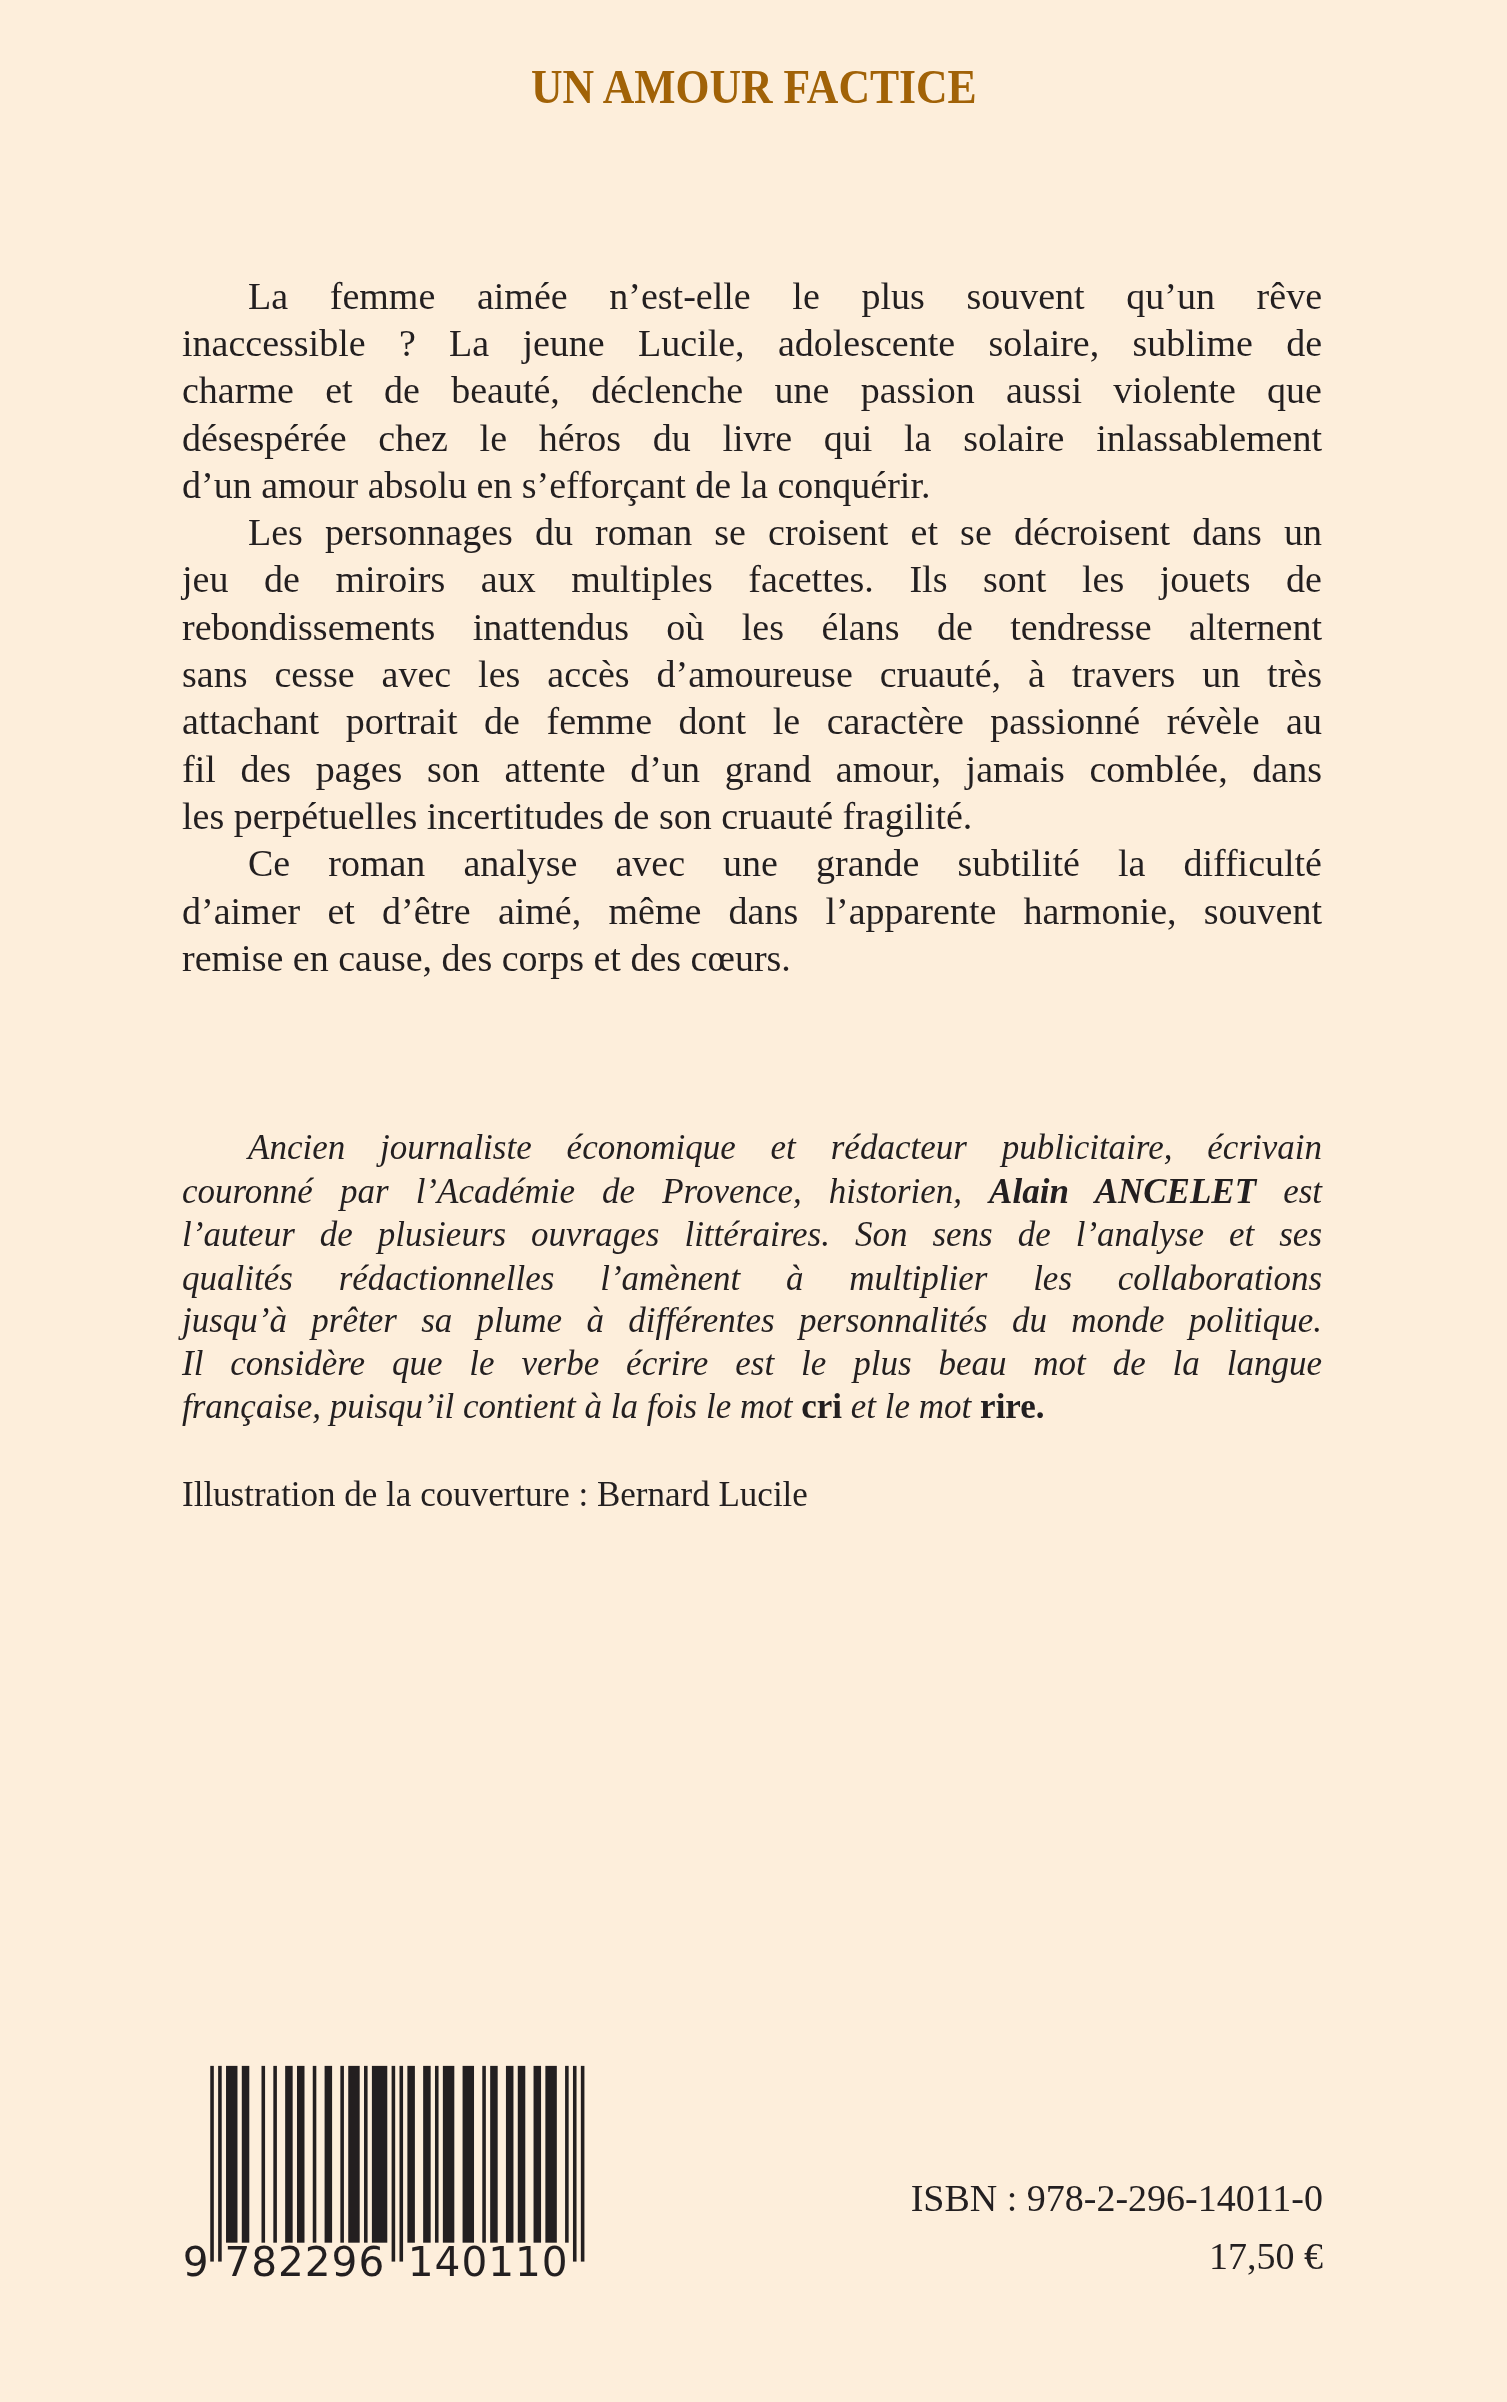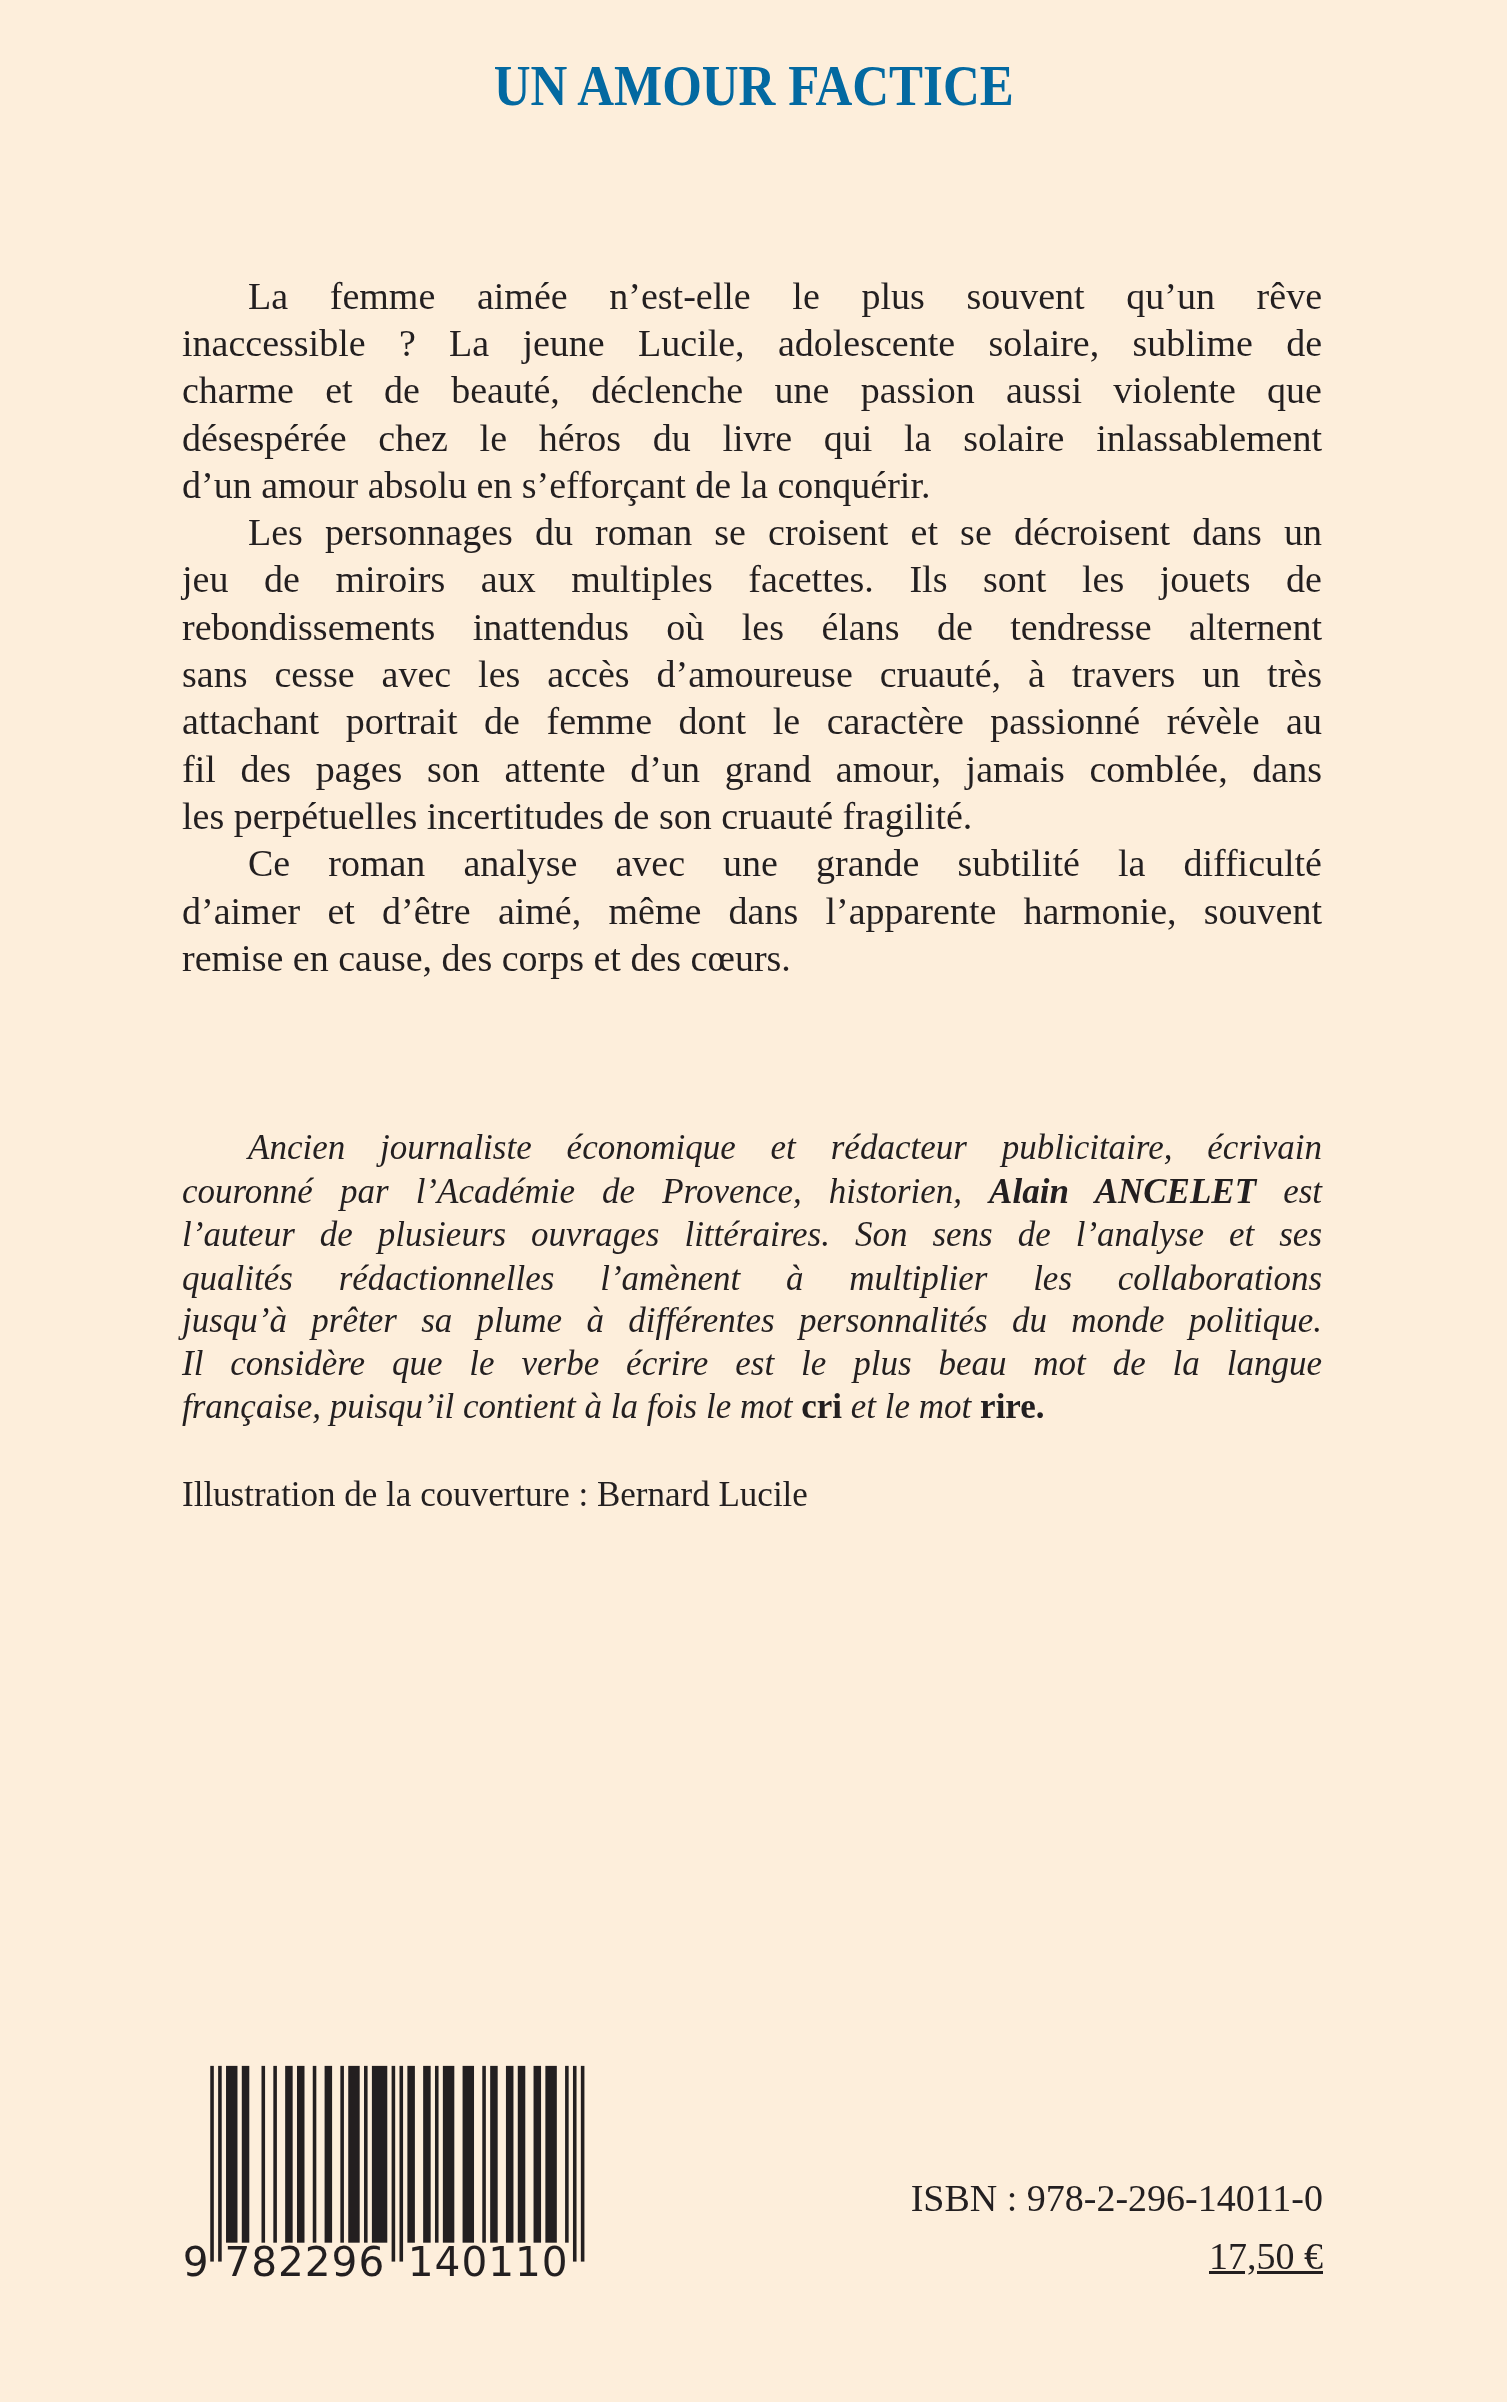--- a/index.html
+++ b/index.html
@@ -16,24 +16,24 @@
     font-family: "Liberation Serif", "DejaVu Serif", serif;
   }
   .title {
     position: absolute;
     left: 0;
     top: 44px;
     width: 1508px;
     text-align: center;
     font-family: "Liberation Serif", serif;
     font-weight: bold;
-    font-size: 56px;
+    font-size: 48px;
     line-height: 85px;
     height: 85px;
-    color: #0369a1;
+    color: #a16207;
     white-space: nowrap;
   }
   .title span {
     display: inline-block;
     transform: scaleX(0.91);
     transform-origin: center;
   }
   .line {
     position: absolute;
     left: 182px;
@@ -86,21 +86,20 @@
     text-align: center;
   }
   .price {
     position: absolute;
     right: 185px;
     top: 2233px;
     font-size: 38px;
     line-height: 47px;
     white-space: nowrap;
     text-align: left;
-    text-decoration: underline;
   }
   .barcode {
     position: absolute;
     left: 180px;
     top: 2063px;
     width: 416px;
     height: 227px;
   }
   .barcode text {
     font-family: "DejaVu Sans", sans-serif;

